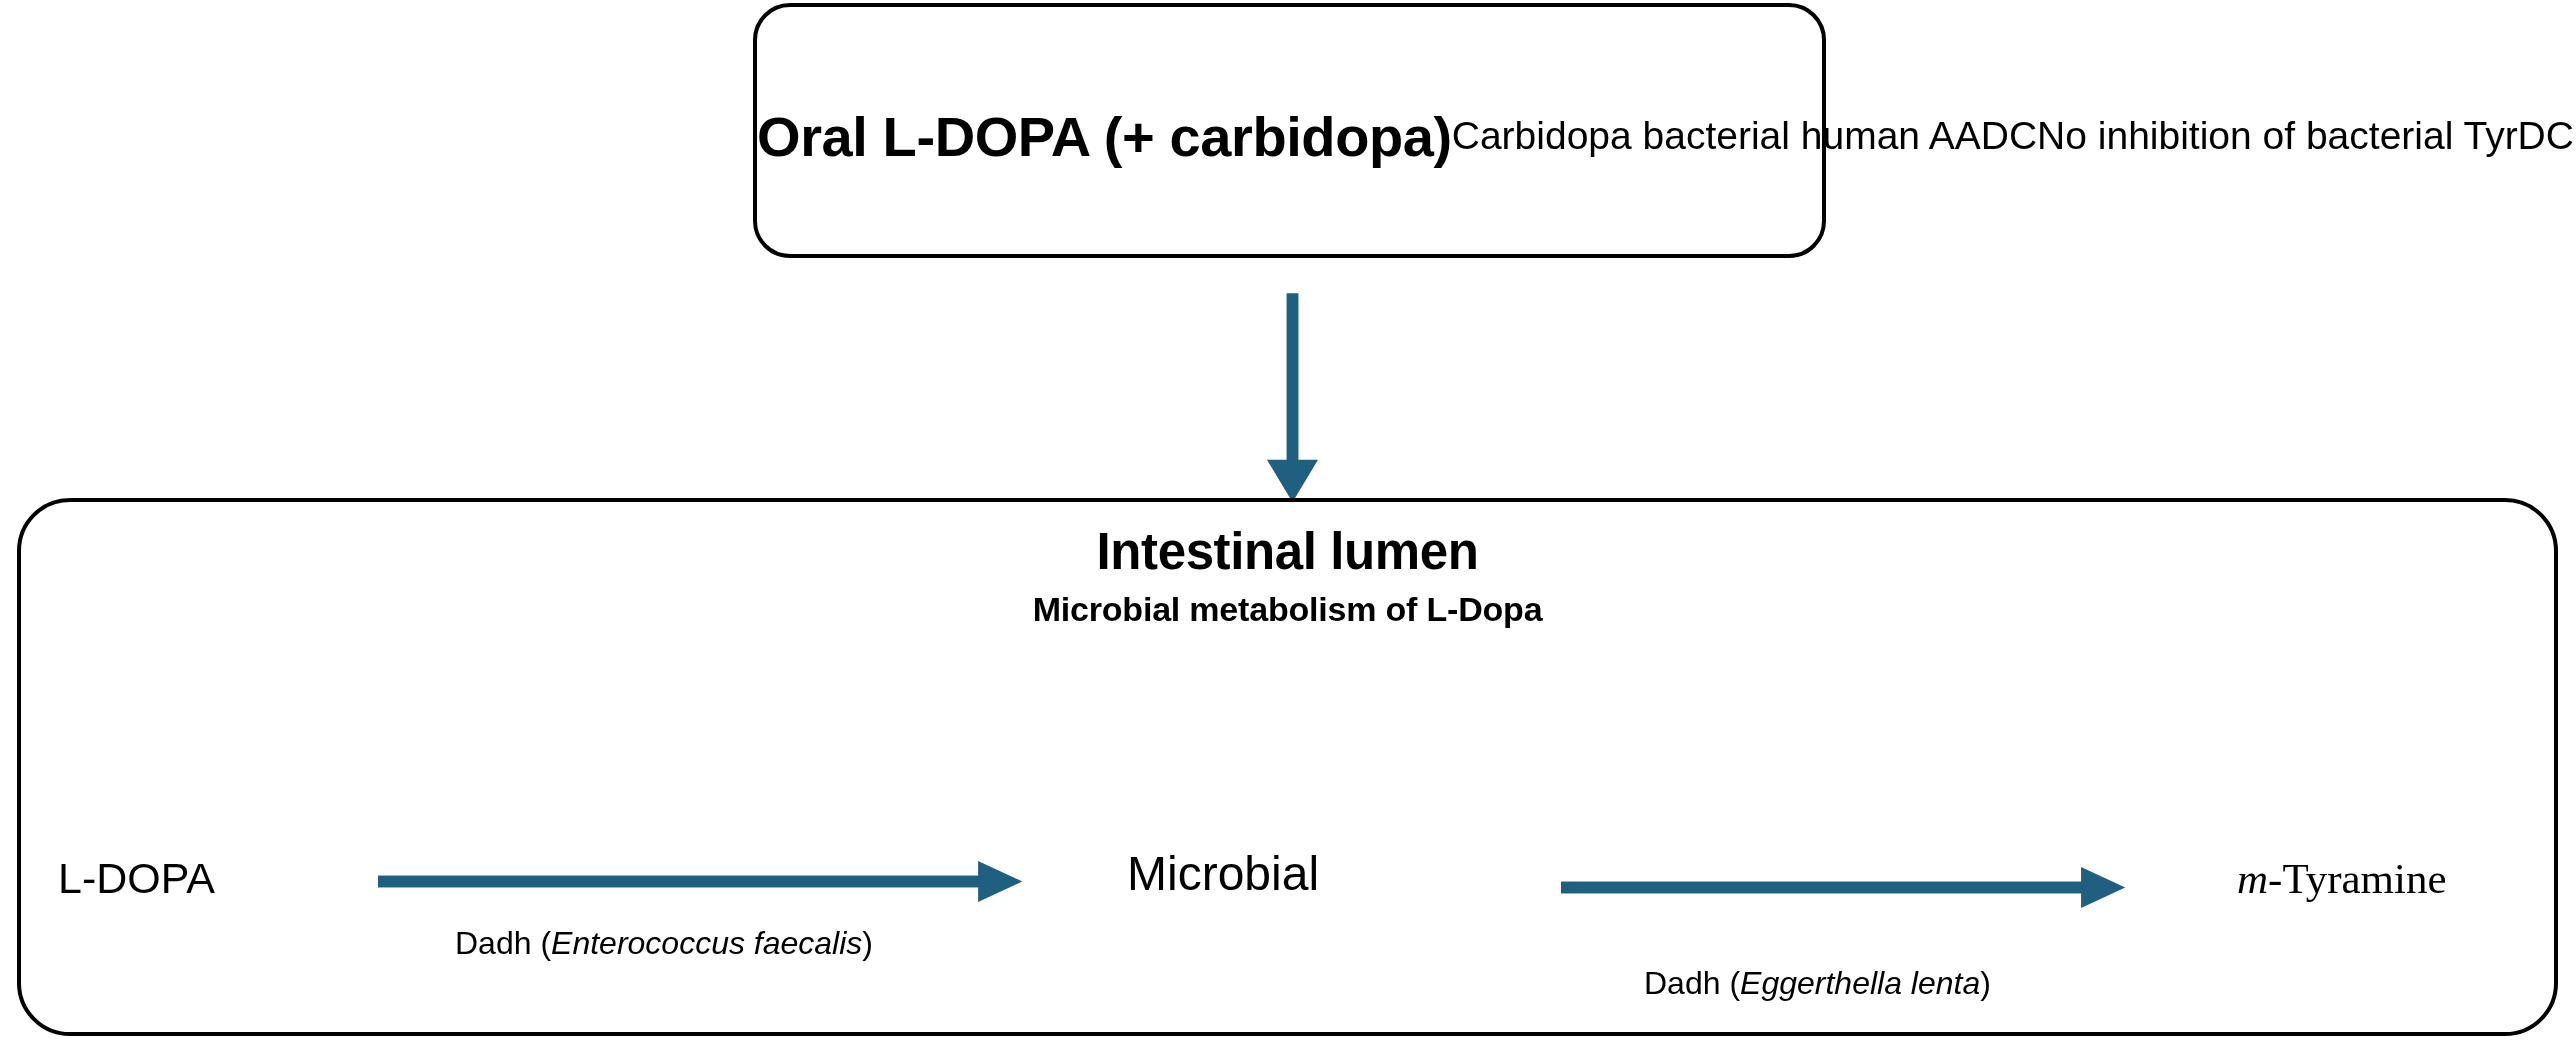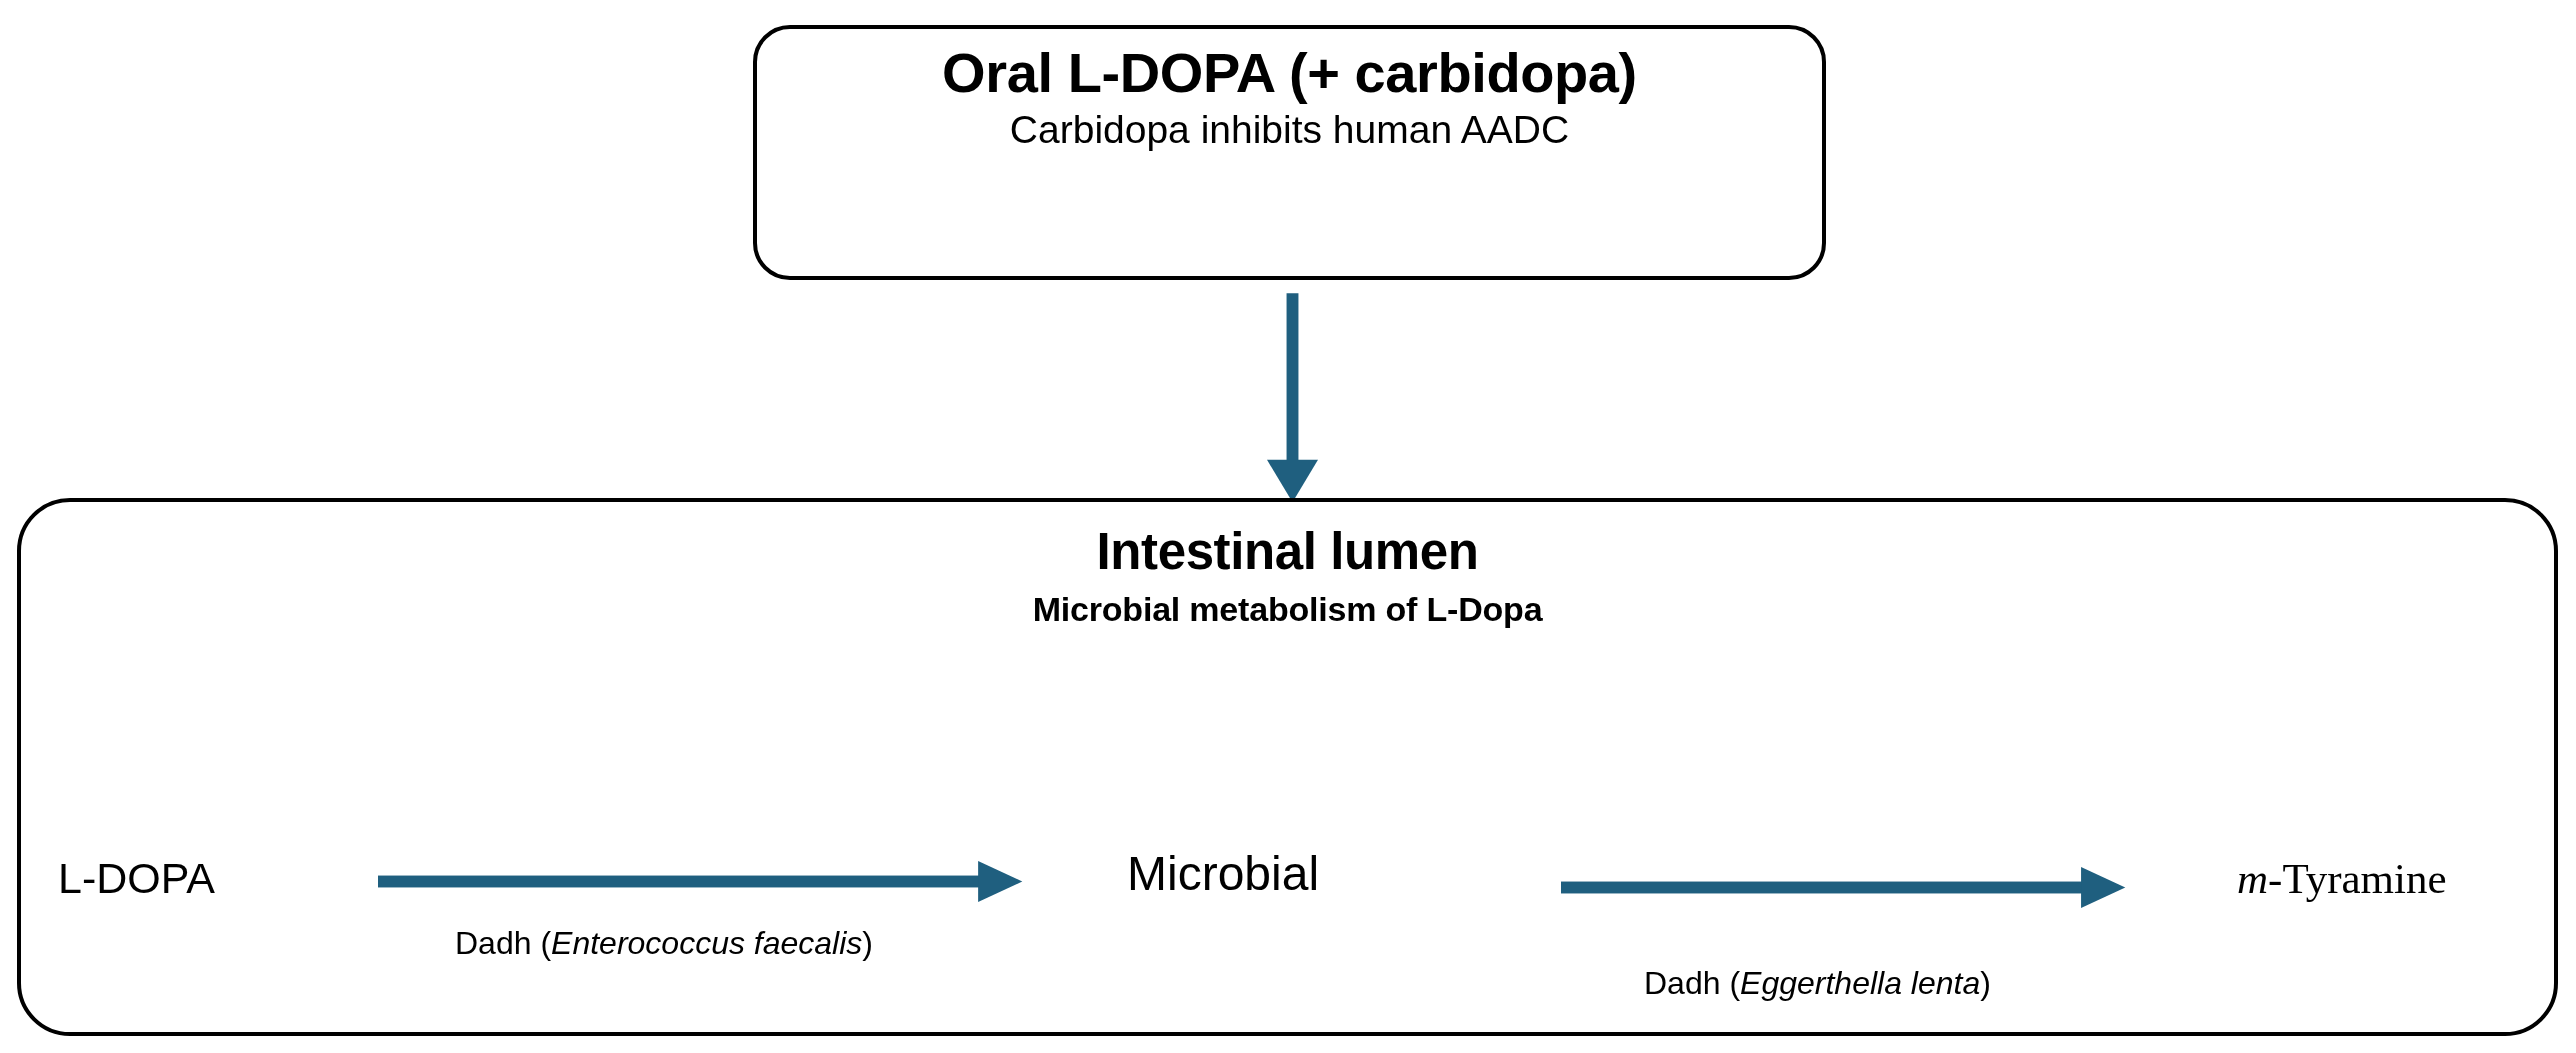--- a/index.html
+++ b/index.html
@@ -25,26 +25,26 @@
   .node-box {
     position: absolute;
     box-sizing: border-box;
     background: #ffffff;
     border: 4.3px solid #000000;
   }
 
   
   #oral-box {
     left: 753px;
-    top: 25px;
+    top: 3px;
     width: 1073px;
     height: 255px;
     border-radius: 37px;
     display: flex;
-    flex-direction: column;
+    flex-direction: row;
     align-items: center;
     justify-content: flex-start;
     padding-top: 12px;
   }
   #oral-box .box-title {
     font-size: 56px;
     font-weight: bold;
     line-height: 1.14;
     letter-spacing: -0.4px;
     white-space: nowrap;
@@ -117,21 +117,22 @@
   #arrow-horizontal-1 { left: 378px;  top: 861px; width: 646px;  height: 41px; }
   #arrow-horizontal-2 { left: 1561px; top: 867px; width: 566px;  height: 41px; }
 </style>
 </head>
 <body>
 
 <div id="canvas">
 
   <div class="node-box" id="oral-box">
     <div class="box-title">Oral L-DOPA (+ carbidopa)</div>
-    <div class="box-line">Carbidopa inhibits human AADC</div>
+    <div class="box-line">Carbidopa bacterial human AADC</div>
+    <div class="box-line">No inhibition of bacterial TyrDC</div>
   </div>
 
   <div class="arrow" id="arrow-vertical">
     <svg width="85" height="213" viewBox="0 0 100 250" xmlns="http://www.w3.org/2000/svg">
       <rect x="43" y="0" width="14" height="204" fill="#1F5F7F"></rect>
       <polygon points="50,246 20,196 80,196" fill="#1F5F7F"></polygon>
     </svg>
   </div>
 
   <div class="node-box" id="lumen-box">

